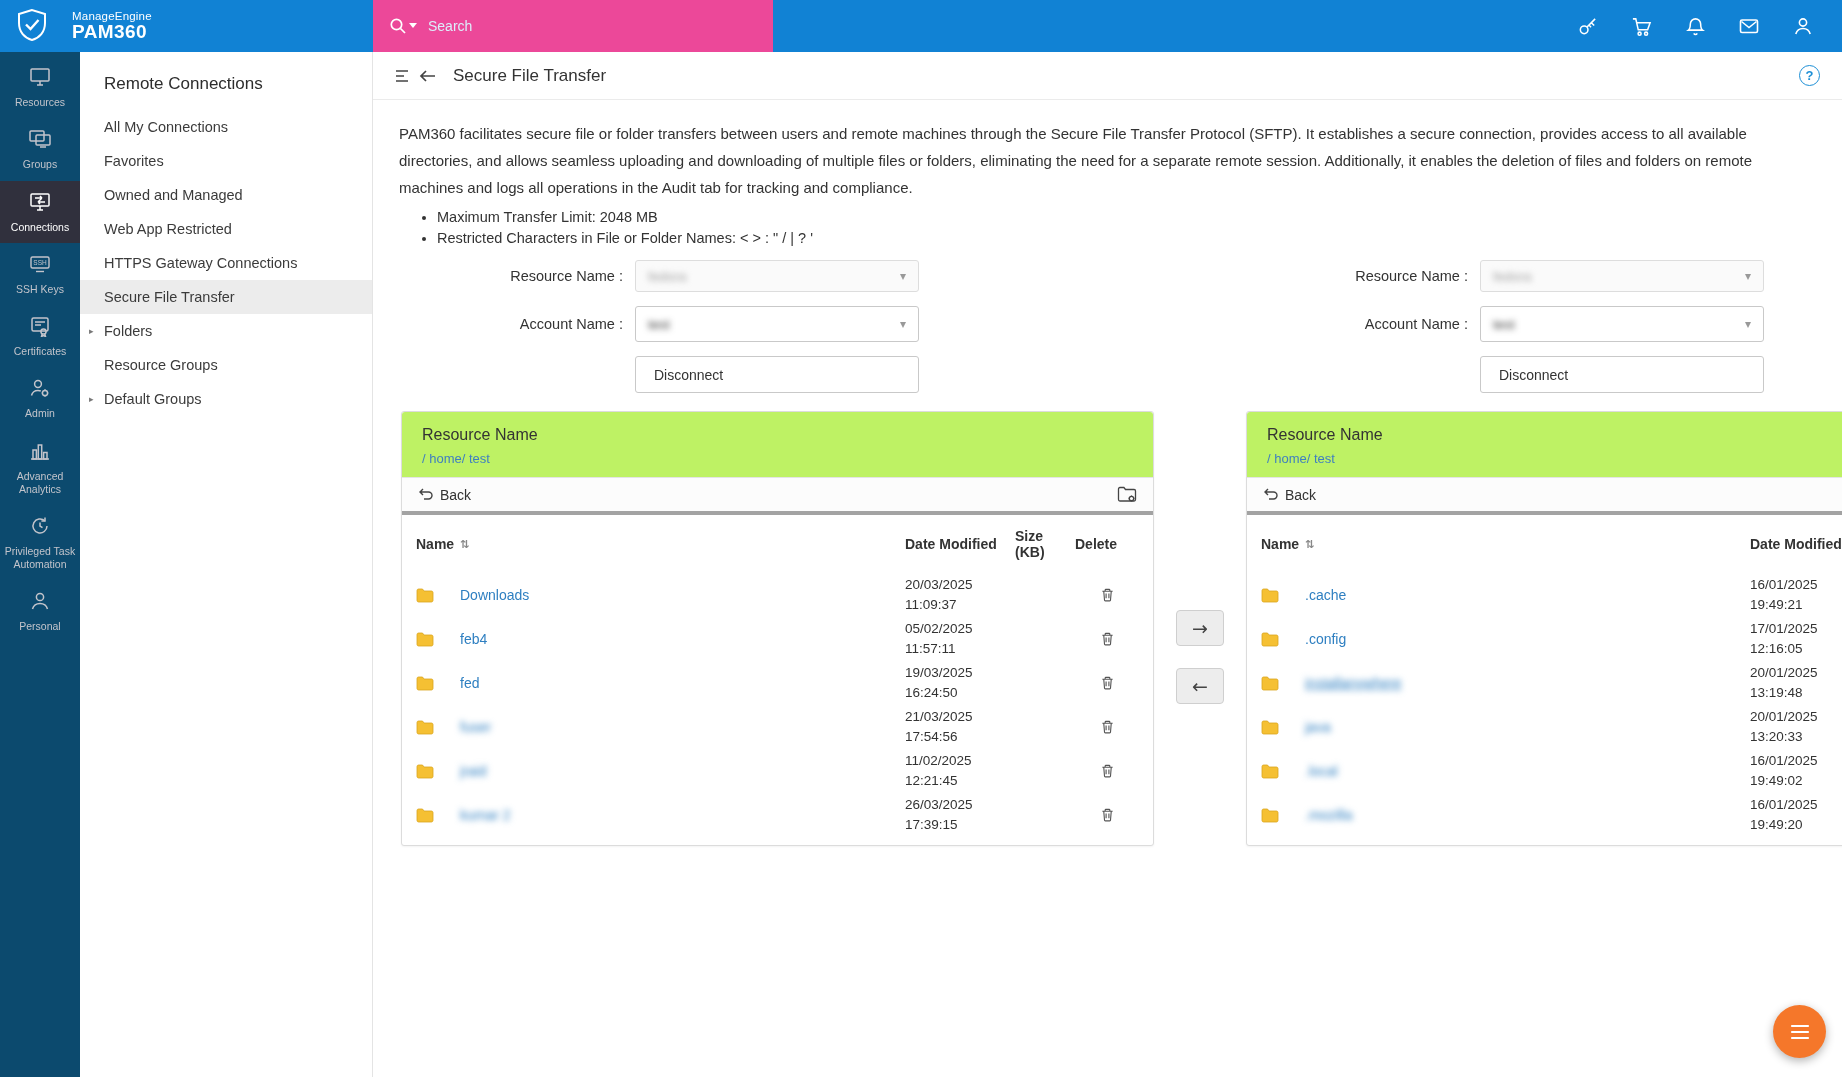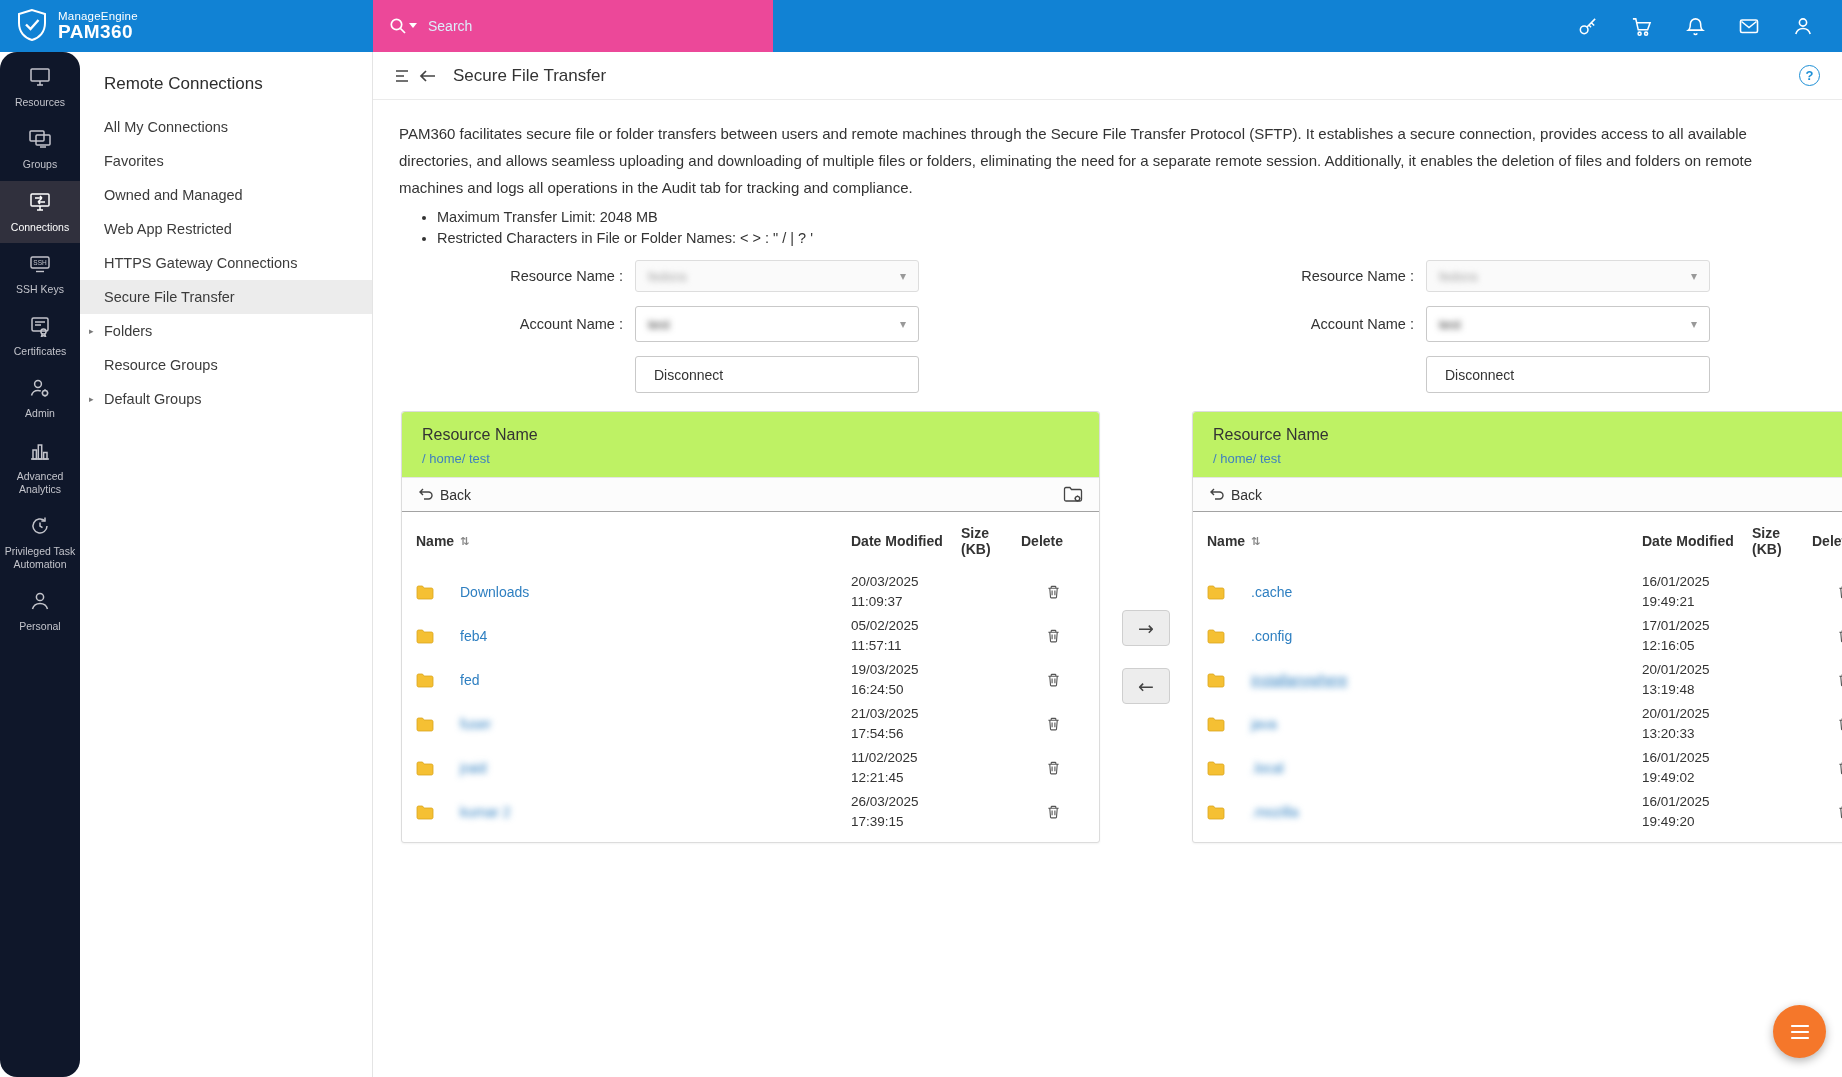--- a/index.html
+++ b/index.html
@@ -5,35 +5,35 @@
   * { box-sizing: border-box; }
   html,body { margin:0; padding:0; }
   body {
     width:1842px; height:1077px; overflow:hidden;
     font-family:"Liberation Sans", sans-serif;
     color:#333; background:#fff; font-size:14px;
   }
 
   
   .topbar { height:52px; background:#1182d4; display:flex; align-items:center; }
-  .brand { width:373px; flex-shrink:0; display:flex; align-items:center; gap:10px; padding-left:16px; }
+  .brand { width:373px; flex-shrink:0; display:flex; align-items:center; gap:24px; padding-left:16px; }
   .brand-text { display:flex; flex-direction:column; line-height:1.05; color:#fff; }
   .brand-me { font-size:11.5px; letter-spacing:.2px; }
   .brand-pam { font-size:19px; font-weight:700; letter-spacing:.4px; }
   .search { width:400px; height:52px; background:#ec4899; display:flex; align-items:center; gap:9px; padding:0 16px; }
   .search input { flex:1; background:transparent; border:none; outline:none; color:#fff; font-size:14px; font-family:inherit; }
   .search input::placeholder { color:#ddeefb; }
   .topbar-right { margin-left:auto; display:flex; align-items:center; gap:32px; padding-right:28px; }
   .tb-icon { width:22px; height:22px; display:flex; align-items:center; justify-content:center; cursor:pointer; }
 
   
   .app { display:flex; height:1025px; }
 
   
-  .rail { width:80px; flex-shrink:0; background:#0f172a; padding-top:4px; display:flex; flex-direction:column;border-radius:17px; }
+  .rail { width:80px; flex-shrink:0; background:#0c4a6e; padding-top:4px; display:flex; flex-direction:column; }
   .rail-item { padding:10px 3px 9px; display:flex; flex-direction:column; align-items:center; gap:5px;
                color:#c3c4cb; font-size:10.5px; line-height:1.25; text-align:center; cursor:pointer; }
   .rail-item.active { background:#30303d; color:#fff; }
   .rail-item svg { flex-shrink:0; }
 
   
   .sidebar { width:293px; flex-shrink:0; background:#fff; border-right:1px solid #e4e4e4; padding-top:12px; }
   .sidebar-title { font-size:17px; font-weight:400; color:#2d2d2d; padding:10px 24px 16px; }
   .side-item { position:relative; padding:9px 24px; font-size:14.5px; color:#3b3b3b; cursor:pointer; }
   .side-item.selected { background:#ececec; }
@@ -47,21 +47,21 @@
   .help-btn { margin-left:auto; width:21px; height:21px; border:1.6px solid #1d8fd6; border-radius:50%;
               color:#1d8fd6; font-size:13px; font-weight:700; display:flex; align-items:center; justify-content:center; cursor:pointer; }
 
   .content { flex:1; overflow:hidden; padding:16px 26px 0; position:relative; }
   .desc { font-size:15px; line-height:27px; color:#333; margin:4px 0 8px; }
   .bullets { margin:4px 0 14px 16px; padding-left:22px; }
   .bullets li { font-size:14.5px; margin:5px 0; color:#333; }
 
   
   .columns { display:flex; align-items:flex-start; margin-top:12px; }
-  .col { width:699px; flex-shrink:0; }
+  .col { width:753px; flex-shrink:0; }
   .col-left { margin-left:2px; }
   .mid { width:92px; flex-shrink:0; display:flex; flex-direction:column; align-items:center; gap:22px; padding-top:350px; }
   .transfer-btn { width:48px; height:36px; background:#ededed; border:1px solid #cfcfcf; border-radius:4px;
                   font-size:19px; color:#444; display:flex; align-items:center; justify-content:center; cursor:pointer;
                   font-family:"DejaVu Sans", sans-serif; }
 
   
   .conn-form { margin-bottom:18px; }
   .form-row { display:flex; align-items:center; margin-bottom:14px; }
   .form-label { width:234px; flex-shrink:0; text-align:right; padding-right:12px; font-size:14.5px; color:#333; }
@@ -71,21 +71,21 @@
   .select .chev { margin-left:auto; color:#999; font-size:12px; }
   .blurred { filter:blur(3px); }
   .disconnect { margin-left:234px; width:284px; height:37px; background:#fff; border:1px solid #c9c9c9; border-radius:3px;
                 font-size:14px; color:#333; text-align:left; padding:0 18px; cursor:pointer; font-family:inherit; }
 
   
   .panel { border:1px solid #dcdcdc; border-radius:3px; background:#fff; box-shadow:0 1px 2px rgba(0,0,0,.05); }
   .panel-head { background:#bef264; border-bottom:1px solid #e4e4e4; padding:14px 20px 11px; border-radius:3px 3px 0 0; }
   .panel-title { font-size:16px; color:#333; margin-bottom:7px; }
   .panel-path { font-size:13px; color:#3f7fc0; }
-  .panel-toolbar { display:flex; align-items:center; padding:8px 16px; border-bottom:1px solid #a3a3a3; background:#fcfcfc; }
+  .panel-toolbar { display:flex; align-items:center; padding:8px 16px; border-bottom:4px solid #a3a3a3; background:#fcfcfc; }
   .back-btn { display:flex; align-items:center; gap:6px; font-size:14px; color:#333; cursor:pointer; }
   .folder-opts { margin-left:auto; cursor:pointer; display:flex; }
 
   .fhead, .frow { display:grid; grid-template-columns:1fr 110px 60px 64px; align-items:center; padding:0 14px; }
   .fhead { min-height:58px; font-weight:700; font-size:14px; color:#333; }
   .fhead .hname { display:flex; align-items:center; gap:6px; }
   .sort-ic { font-size:11px; color:#888; cursor:pointer; font-family:"DejaVu Sans", sans-serif; }
   .frow { min-height:44px; }
   .fname { display:flex; align-items:center; gap:26px; }
   .fname-text { color:#2e7fc1; font-size:14px; cursor:pointer; }

